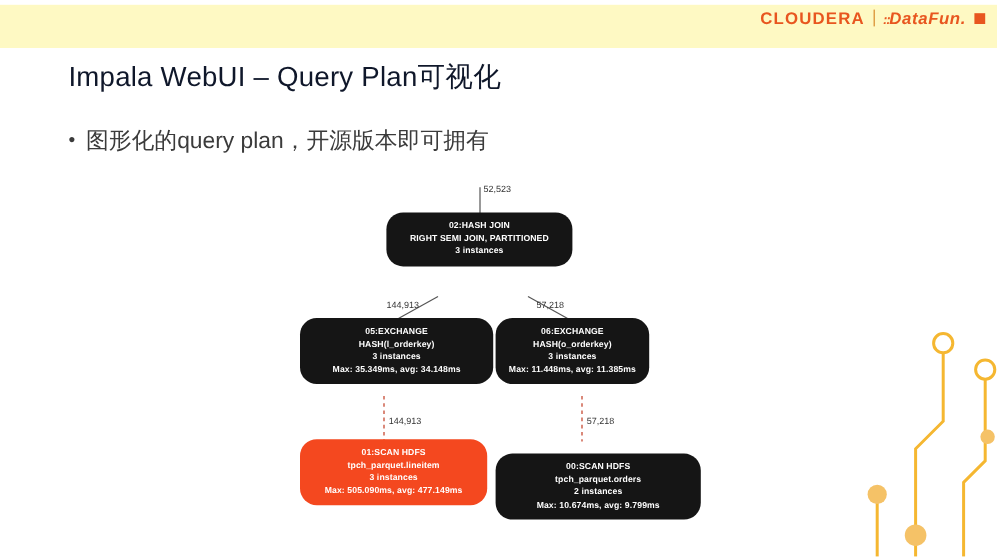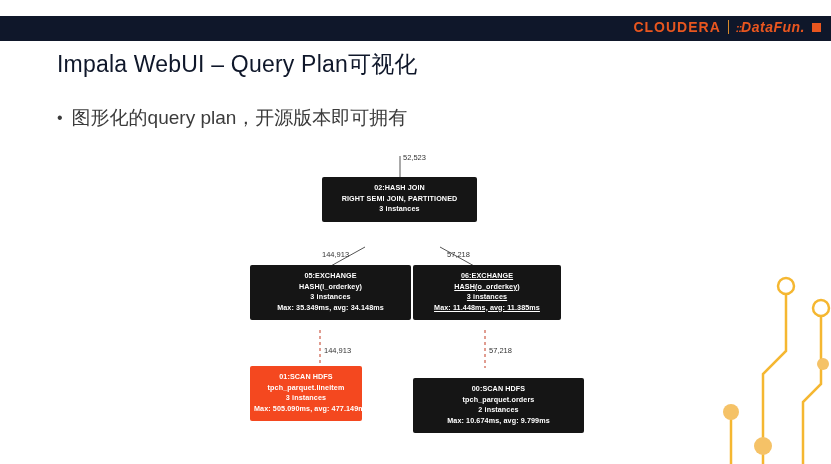--- a/index.html
+++ b/index.html
@@ -9,24 +9,24 @@
     height: 464px;
     background: #ffffff;
     font-family: "Liberation Sans", sans-serif;
     overflow: hidden;
     position: relative;
   }
 
   
   .topbar {
     position: absolute;
-    top: 16px; left: 0;
+    top: 4px; left: 0;
     width: 831px;
-    height: 25px;
-    background: #0f172a;
+    height: 36px;
+    background: #fef9c3;
   }
   .topbar-right {
     position: absolute;
     top: 0; right: 0;
     height: 22px;
     display: flex;
     align-items: center;
     gap: 7px;
     padding-right: 10px;
   }
@@ -91,21 +91,21 @@
     position: absolute;
     left: 200px;
     top: 150px;
     width: 400px;
     height: 300px;
   }
   .node {
     position: absolute;
     background: #151515;
     color: #ffffff;
-    border-radius: 2px;
+    border-radius: 14px;
     text-align: center;
     padding: 6px 4px 7px 4px;
     font-size: 7.2px;
     line-height: 10.5px;
     letter-spacing: 0.1px;
   }
   .node.hot { background: #f4481f; }
   .node .ln { display: block; white-space: nowrap; }
   .node .ln.head { font-weight: bold; }
   .node .ln.sub { font-weight: bold; }
@@ -181,28 +181,28 @@
     <span class="ln bold">3 instances</span>
   </div>
 
   <div class="node" style="left:50px; top:115px; width:161px;">
     <span class="ln head">05:EXCHANGE</span>
     <span class="ln sub">HASH(l_orderkey)</span>
     <span class="ln bold">3 instances</span>
     <span class="ln bold">Max: 35.349ms, avg: 34.148ms</span>
   </div>
 
-  <div class="node" style="left:213px; top:115px; width:148px;text-decoration:underline;">
+  <div class="node" style="left:213px; top:115px; width:128px;">
     <span class="ln head">06:EXCHANGE</span>
     <span class="ln sub">HASH(o_orderkey)</span>
     <span class="ln bold">3 instances</span>
     <span class="ln bold">Max: 11.448ms, avg: 11.385ms</span>
   </div>
 
-  <div class="node hot" style="left:50px; top:216px; width:112px;">
+  <div class="node hot" style="left:50px; top:216px; width:156px;">
     <span class="ln head">01:SCAN HDFS</span>
     <span class="ln sub">tpch_parquet.lineitem</span>
     <span class="ln bold">3 instances</span>
     <span class="ln bold">Max: 505.090ms, avg: 477.149ms</span>
   </div>
 
   <div class="node" style="left:213px; top:228px; width:171px;text-align:center;">
     <span class="ln head">00:SCAN HDFS</span>
     <span class="ln sub">tpch_parquet.orders</span>
     <span class="ln bold">2 instances</span>

